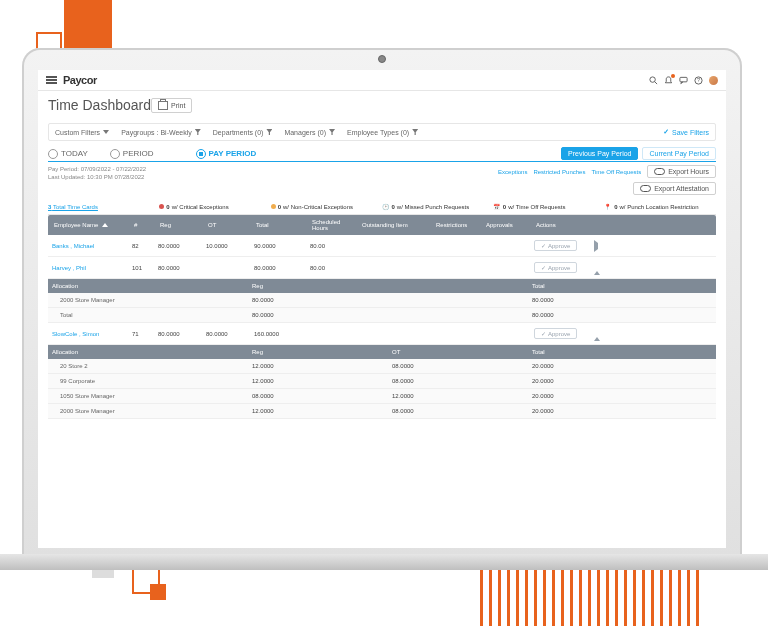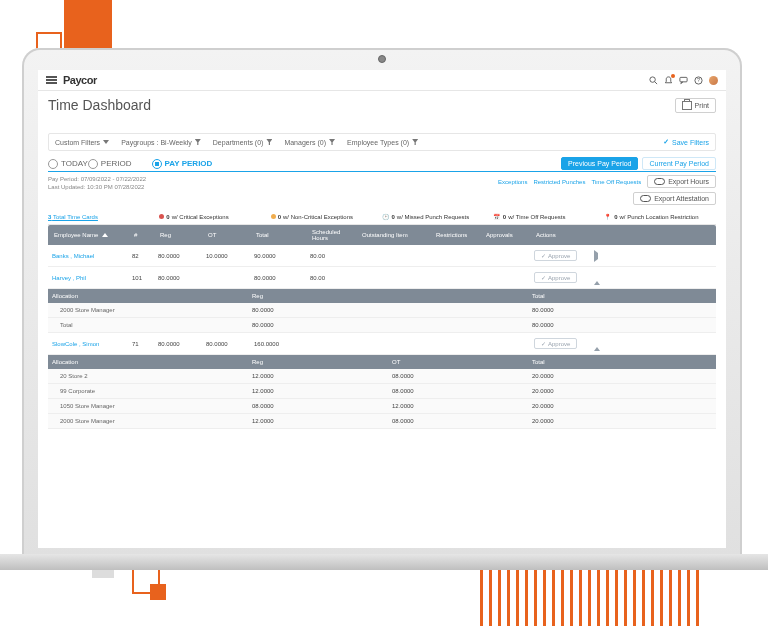--- a/index.html
+++ b/index.html
@@ -40,40 +40,40 @@
     linear-gradient(#555 0 2px,transparent 2px 3px,#555 3px 5px,transparent 5px 6px,#555 6px 8px);}
   .logo{font-weight:600;font-size:11px;letter-spacing:-.5px;}
   .hicons{display:flex;gap:6px;align-items:center;}
   .hicons span{width:9px;height:9px;display:inline-block;position:relative;}
   .avatar{width:12px;height:12px;border-radius:50%;
     background:linear-gradient(135deg,#e8a56b,#c97848);}
   .bell::after{content:"";position:absolute;right:-2px;top:-2px;width:4px;height:4px;
     border-radius:50%;background:#e8621d;}
 
   .page{padding:6px 10px;}
-  .pgtop{display:flex;justify-content:space-between;align-items:center;margin-bottom:20px;}
+  .pgtop{display:flex;align-items:center;margin-bottom:10px;}
   .pgtitle{font-size:14px;color:#555;font-weight:400;}
   .btn{border:1px solid #d0d0d0;border-radius:2px;background:#fff;padding:2px 6px;
     font-size:7px;color:#555;display:inline-flex;align-items:center;gap:3px;cursor:pointer;}
   .btn.primary{background:#1aa3e8;border-color:#1aa3e8;color:#fff;}
   .btn.link{border:none;color:#1aa3e8;}
 
   .filters{border:1px solid #e6e6e6;border-radius:2px;padding:4px 6px;display:flex;
     align-items:center;gap:12px;margin-bottom:6px;}
   .f-item{display:flex;align-items:center;gap:3px;color:#666;}
   .funnel{width:6px;height:6px;clip-path:polygon(0 0,100% 0,60% 55%,60% 100%,40% 100%,40% 55%);
     background:#777;display:inline-block;}
   .caret{width:0;height:0;border-left:3px solid transparent;border-right:3px solid transparent;
     border-top:4px solid #777;display:inline-block;}
   .save-f{margin-left:auto;color:#1aa3e8;display:flex;align-items:center;gap:3px;}
   .check{color:#1aa3e8;font-weight:bold;}
 
   .range-row{display:flex;align-items:center;justify-content:space-between;
     border-bottom:1px solid #1aa3e8;padding-bottom:1px;margin-bottom:3px;}
-  .ranges{display:flex;gap:0;}
+  .ranges{display:flex;gap:22px;}
   .range{display:flex;align-items:center;gap:3px;font-size:8px;color:#666;}
   .radio{width:8px;height:8px;border:1px solid #999;border-radius:50%;display:inline-block;}
   .radio.sel{border-color:#1aa3e8;background:
     radial-gradient(circle,#1aa3e8 0 40%,transparent 41%);}
   .range.sel{color:#1aa3e8;font-weight:600;padding-left:20px;}
   .rg-btns{display:flex;gap:4px;}
 
   .meta-row{display:flex;justify-content:space-between;align-items:flex-start;
     margin-bottom:4px;}
   .meta-left div{color:#888;font-size:6px;line-height:1.4;}

